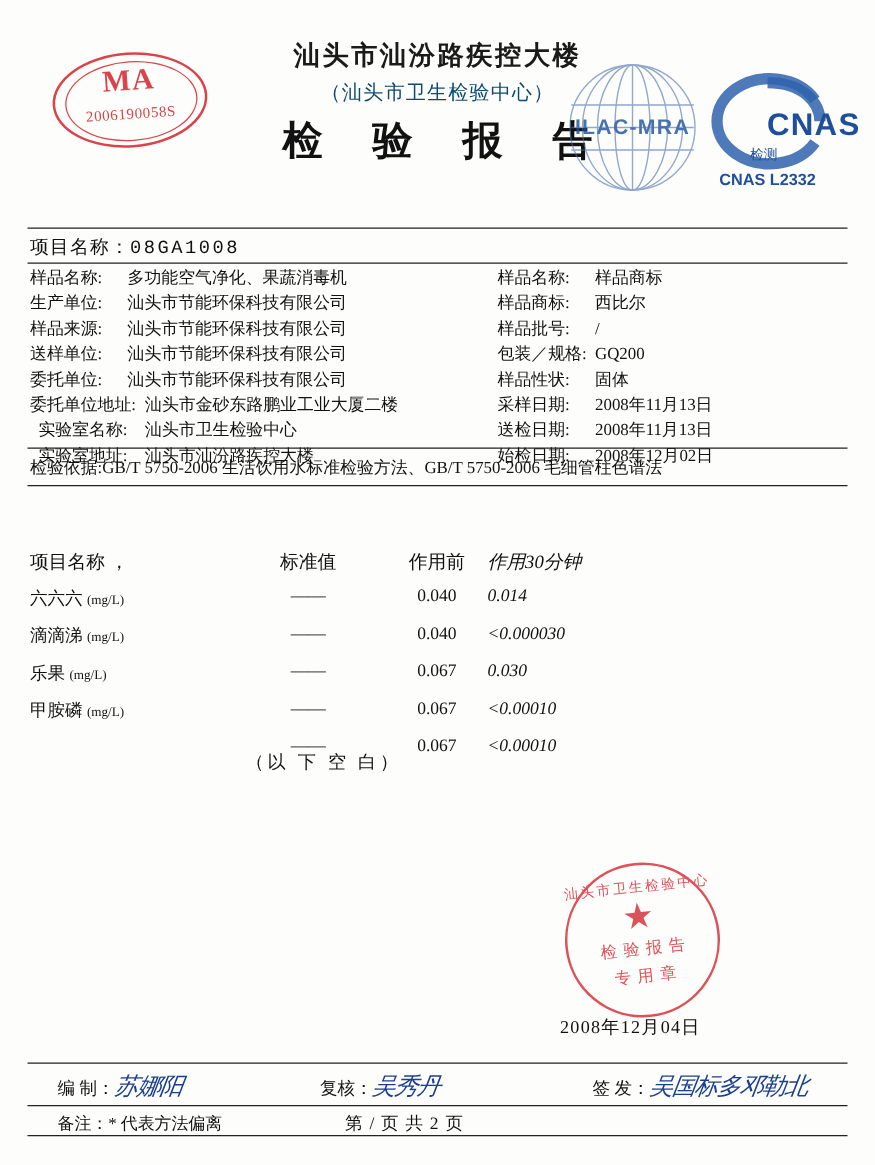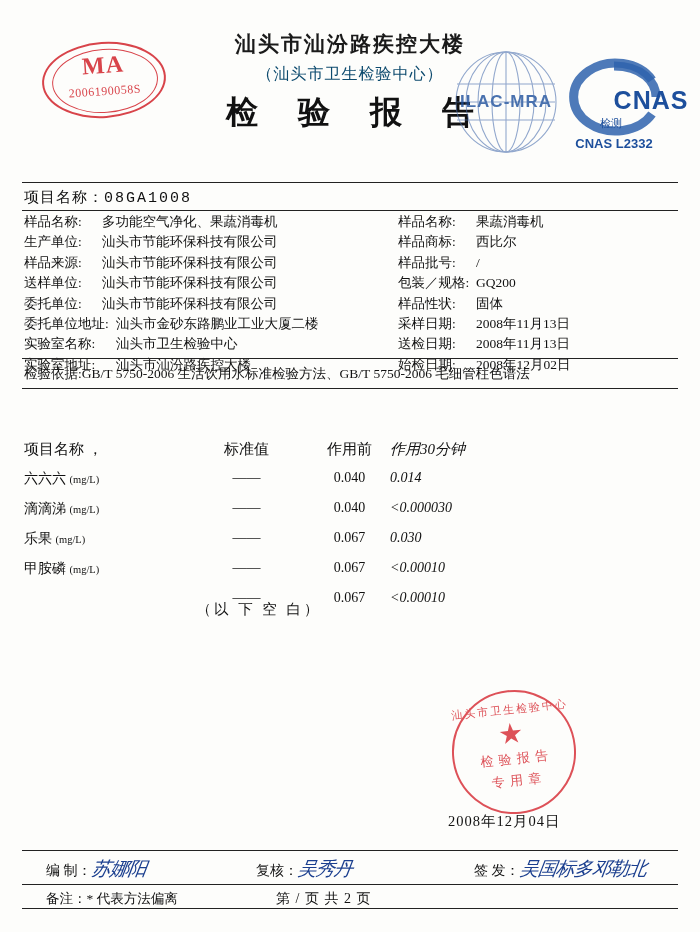--- a/index.html
+++ b/index.html
@@ -187,21 +187,21 @@
   }
   .info .lbl-r {
     position: absolute;
     left: 374px; top: 0;
     width: 78px;
   }
   .info .val-r {
     position: absolute;
     left: 452px; top: 0;
   }
-  .info .wide .lbl-l { width: 78px; }
+  .info .wide .lbl-l { width: 78px; text-align: right; }
   .info .wide .val-l { left: 92px; }
 
   .basis {
     position: absolute;
     left: 24px; top: 365px;
     font-size: 13.5px;
     white-space: nowrap;
   }
 
   
@@ -354,21 +354,21 @@
     <span>项目名称：</span><span class="val">08GA1008</span>
   </div>
 
   <div class="rule" style="top:210px"></div>
 
   <div class="info">
     <div class="row">
       <span class="lbl-l">样品名称:</span>
       <span class="val-l">多功能空气净化、果蔬消毒机</span>
       <span class="lbl-r">样品名称:</span>
-      <span class="val-r">果蔬消毒机</span>
+      <span class="val-r">样品商标</span>
     </div>
     <div class="row">
       <span class="lbl-l">生产单位:</span>
       <span class="val-l">汕头市节能环保科技有限公司</span>
       <span class="lbl-r">样品商标:</span>
       <span class="val-r">西比尔</span>
     </div>
     <div class="row">
       <span class="lbl-l">样品来源:</span>
       <span class="val-l">汕头市节能环保科技有限公司</span>

